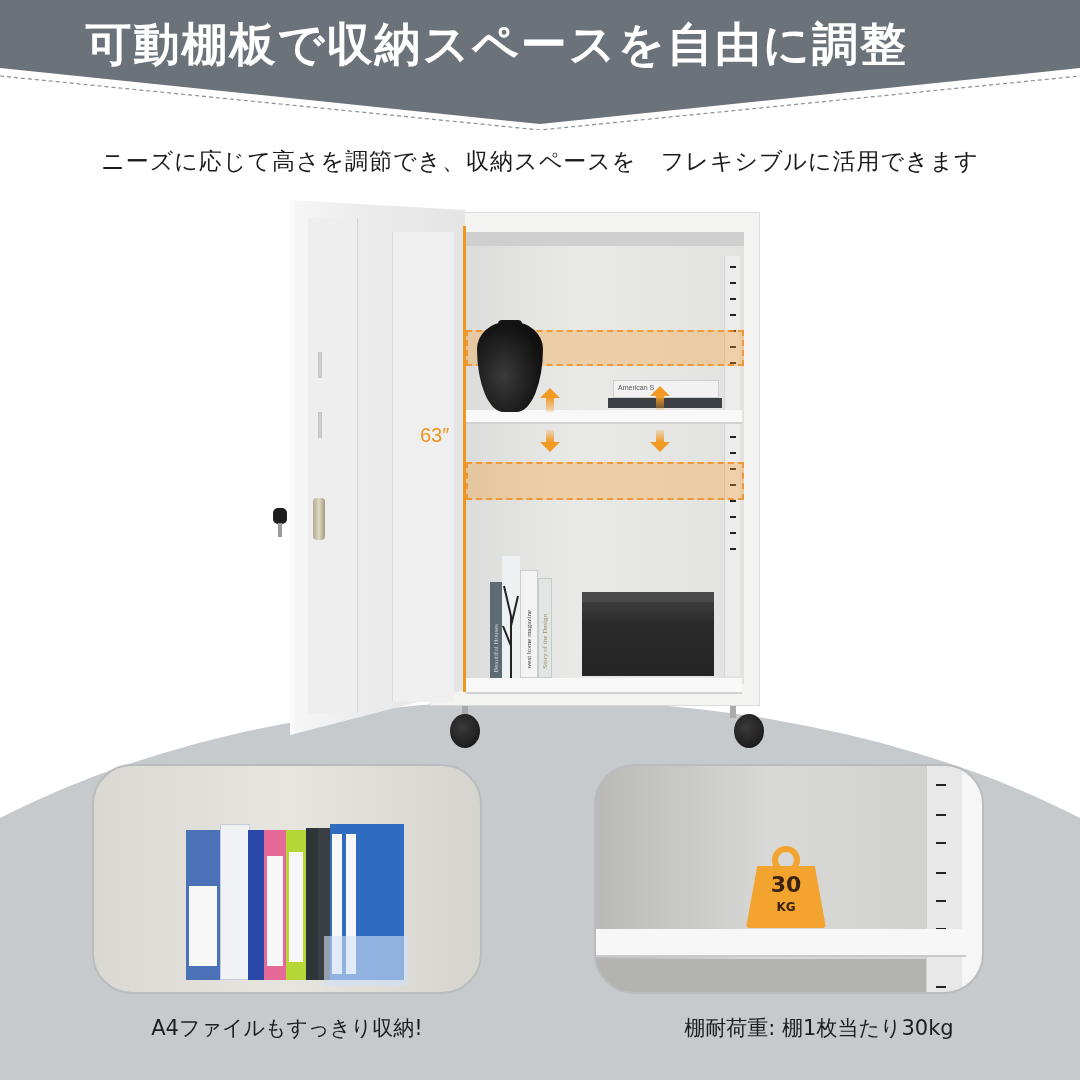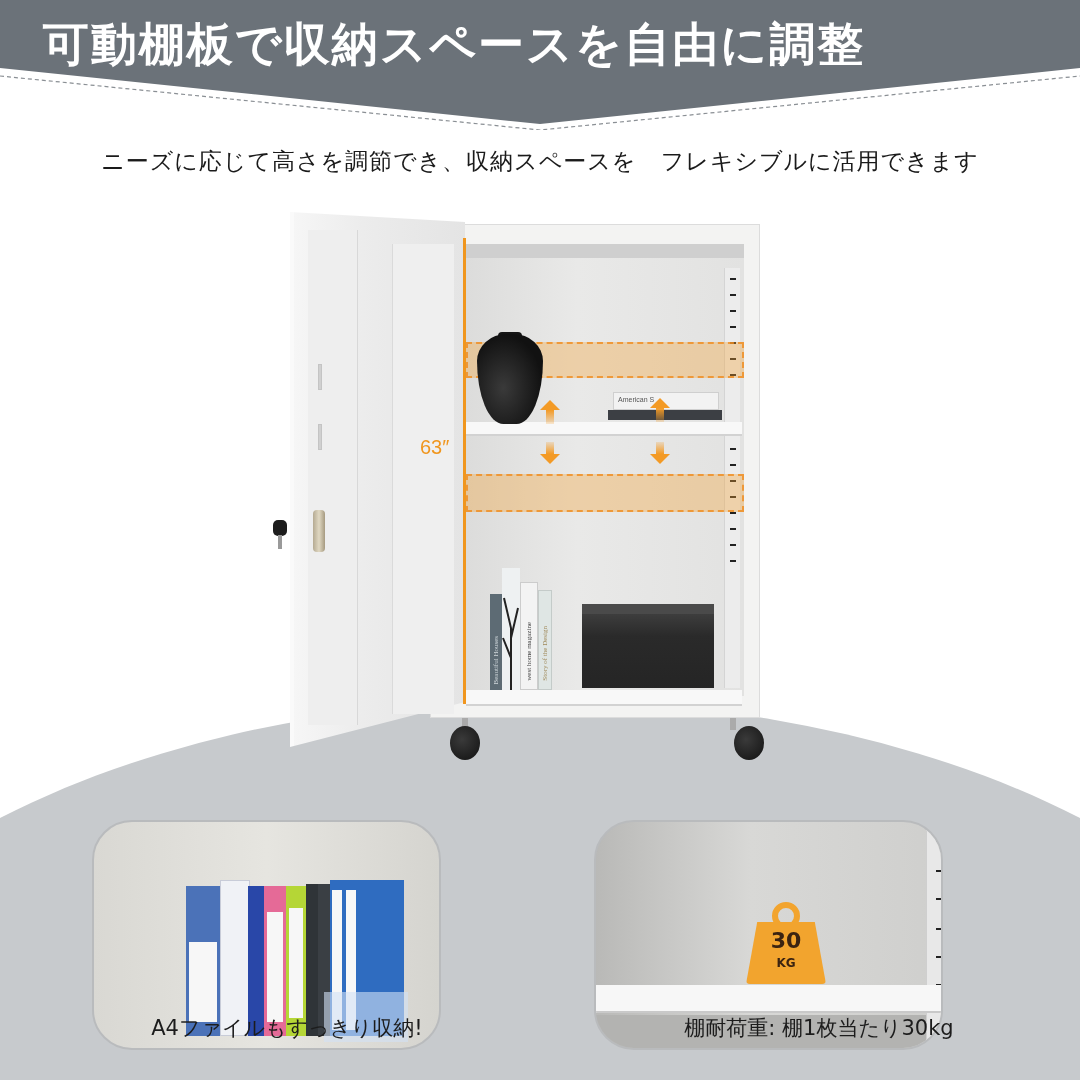--- a/index.html
+++ b/index.html
@@ -3,39 +3,39 @@
 <meta charset="utf-8">
 <style>
   * { box-sizing: border-box; margin: 0; padding: 0; }
   html, body { width: 1080px; height: 1080px; overflow: hidden; background: #ffffff; }
   body { position: relative; font-family: "DejaVu Sans", "Liberation Sans", sans-serif; }
 
   
   .banner { position: absolute; left: 0; top: 0; width: 1080px; height: 130px; }
   .banner svg { position: absolute; left: 0; top: 0; }
   .banner-title {
-    position: absolute; left: 0; top: 14px; width: 908px; text-align: center;
+    position: absolute; left: 0; top: 14px; width: 908px; text-align: right;
     color: #ffffff; font-size: 46px; font-weight: bold; letter-spacing: 2px;
     font-family: "DejaVu Sans", sans-serif;
   }
   .subtitle {
     position: absolute; left: 0; top: 146px; width: 1080px; text-align: center;
     color: #1a1a1a; font-size: 23px; letter-spacing: 1px;
     font-family: "DejaVu Sans", sans-serif;
   }
 
   
   .floor {
     position: absolute; left: -260px; top: 700px; width: 1600px; height: 900px;
     border-radius: 50%; background: #c7cacd;
   }
   .floor-fill { position: absolute; left: 0; top: 900px; width: 1080px; height: 180px; background: #c7cacd; }
 
   
-  .cabinet { position: absolute; left: 0; top: 0; width: 1080px; height: 780px; margin-top: 12px; }
+  .cabinet { position: absolute; left: 0; top: 0; width: 1080px; height: 780px; }
   .cab-body {
     position: absolute; left: 430px; top: 212px; width: 330px; height: 494px;
     background: #f3f3f2; border: 1px solid #dcdcdc;
   }
   .cab-interior {
     position: absolute; left: 466px; top: 232px; width: 278px; height: 452px;
     background: linear-gradient(90deg, #dcdcdb 0%, #e9e9e8 40%, #e2e2e1 100%);
   }
   .cab-top-rail { position: absolute; left: 466px; top: 232px; width: 278px; height: 14px; background: #cfcfcf; }
   .shelf {
@@ -127,21 +127,21 @@
     background: linear-gradient(180deg, #3d3d3d 0%, #2a2a2a 30%, #252525 100%);
     border-top: 10px solid #4a4a4a;
   }
 
   
   .caster { position: absolute; width: 30px; height: 34px; background: radial-gradient(circle at 40% 40%, #3a3a3a, #111); border-radius: 50%; }
   .caster-stem { position: absolute; width: 6px; height: 12px; background: #aaa; }
 
   
   .card {
-    position: absolute; top: 820px; width: 349px; height: 230px;
+    position: absolute; top: 764px; width: 390px; height: 230px;
     border-radius: 40px; overflow: hidden; border: 2px solid #b9bbbd;
   }
   .card-left { left: 92px; background: linear-gradient(90deg, #d9d8d3 0%, #e6e5e0 50%, #d5d4cf 100%); }
   .card-right { left: 594px; background: linear-gradient(90deg, #b9b9b7 0%, #d8d8d6 45%, #cfcfcd 100%); }
   .card-caption {
     position: absolute; top: 1014px; width: 390px; text-align: center;
     color: #1c1c1c; font-size: 21px; font-family: "DejaVu Sans", sans-serif;
   }
 
   .binder { position: absolute; bottom: 12px; }

